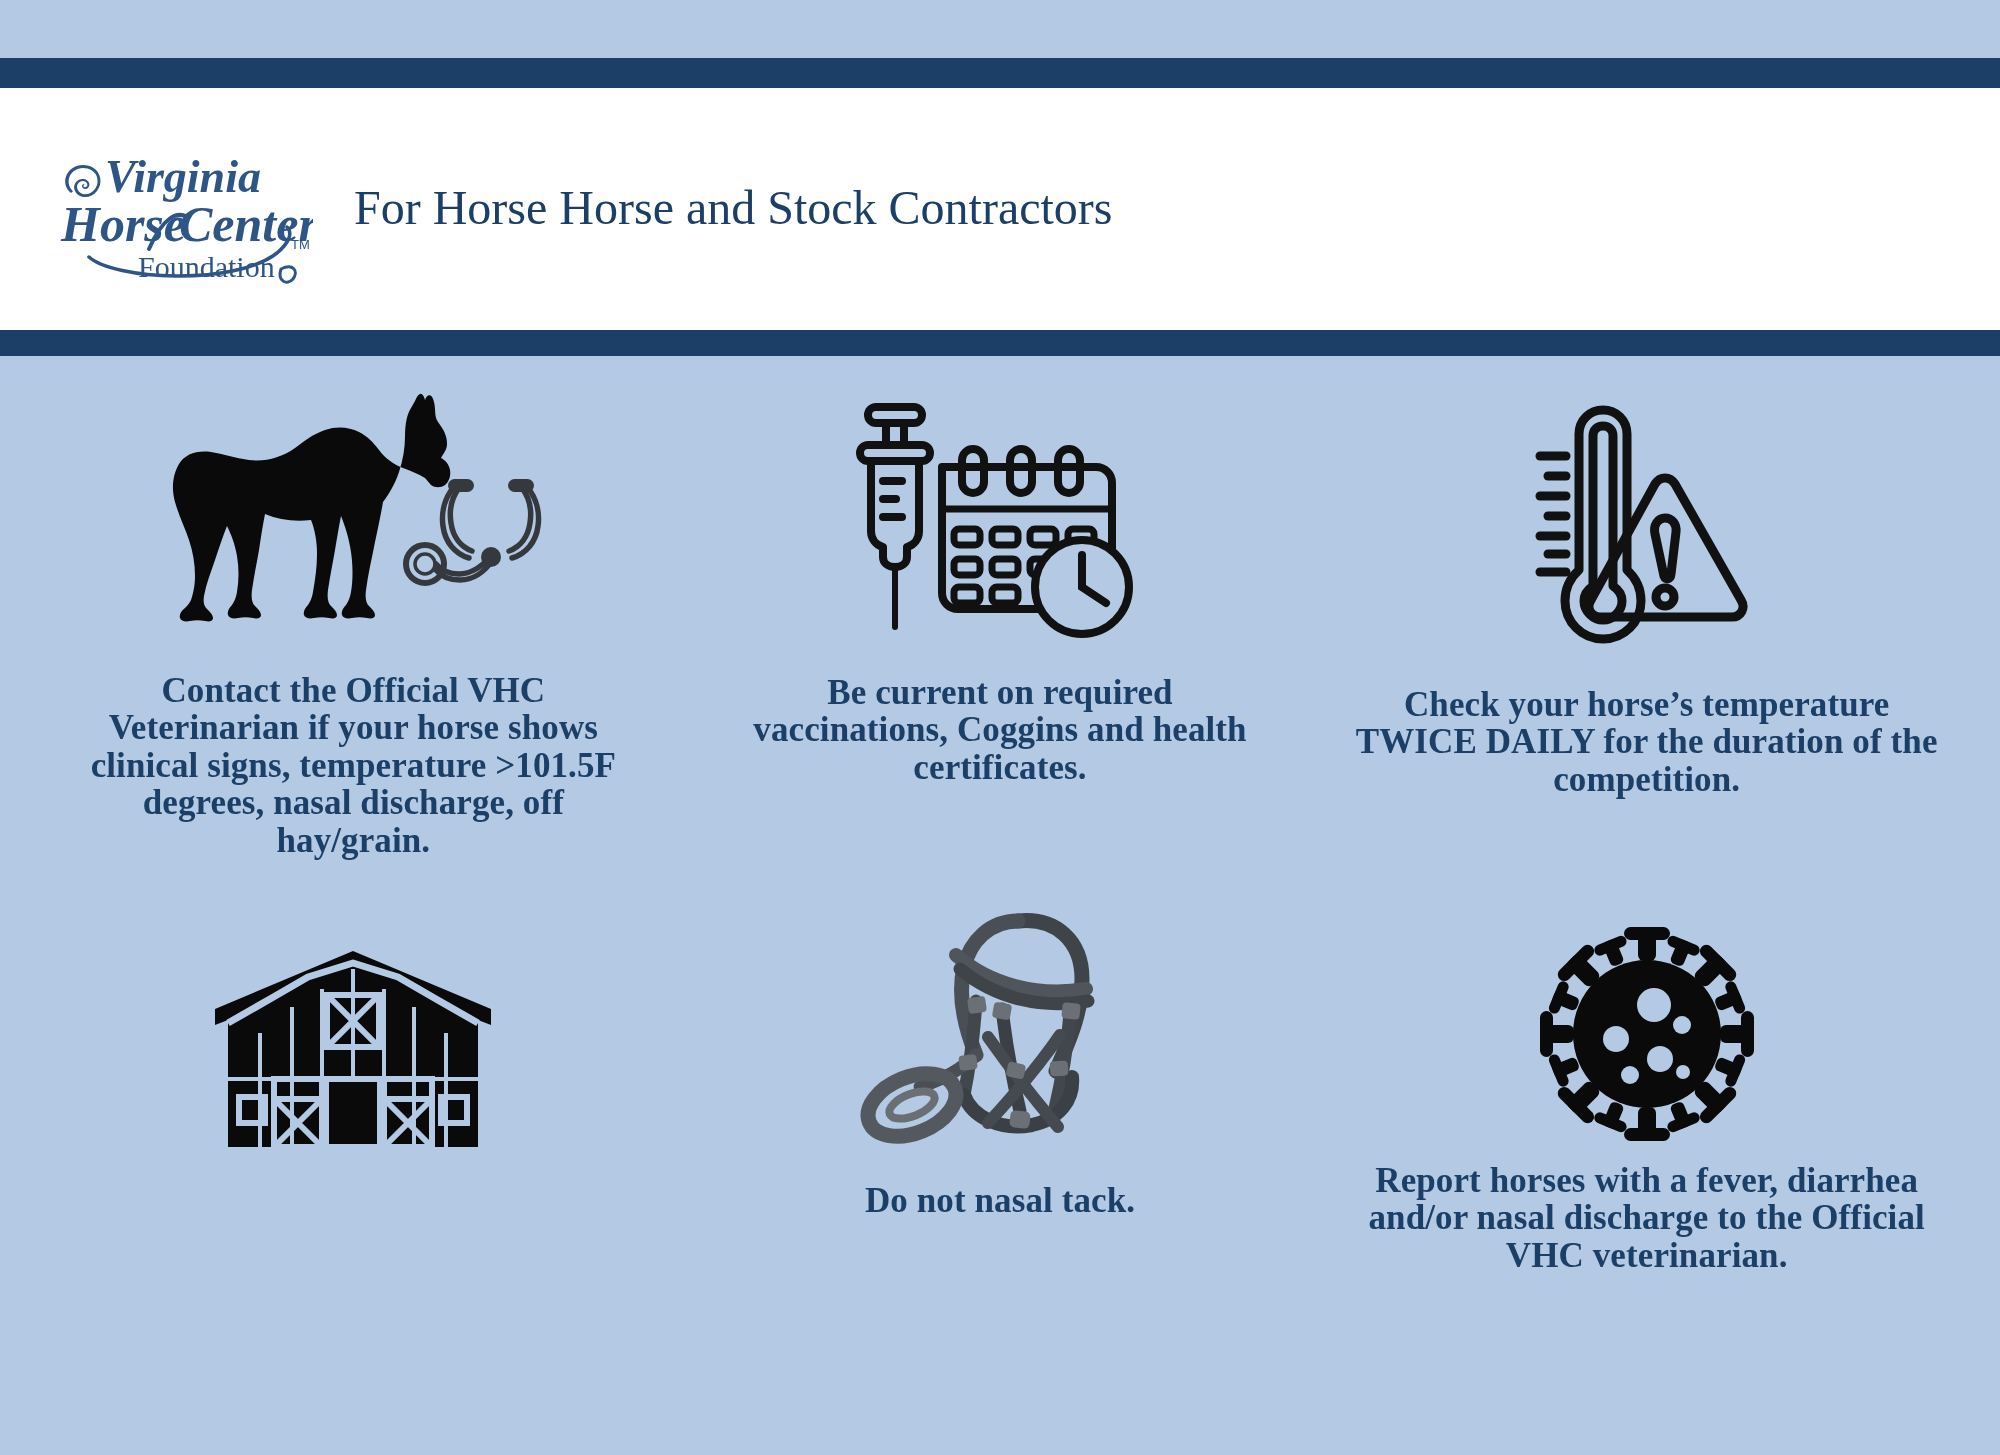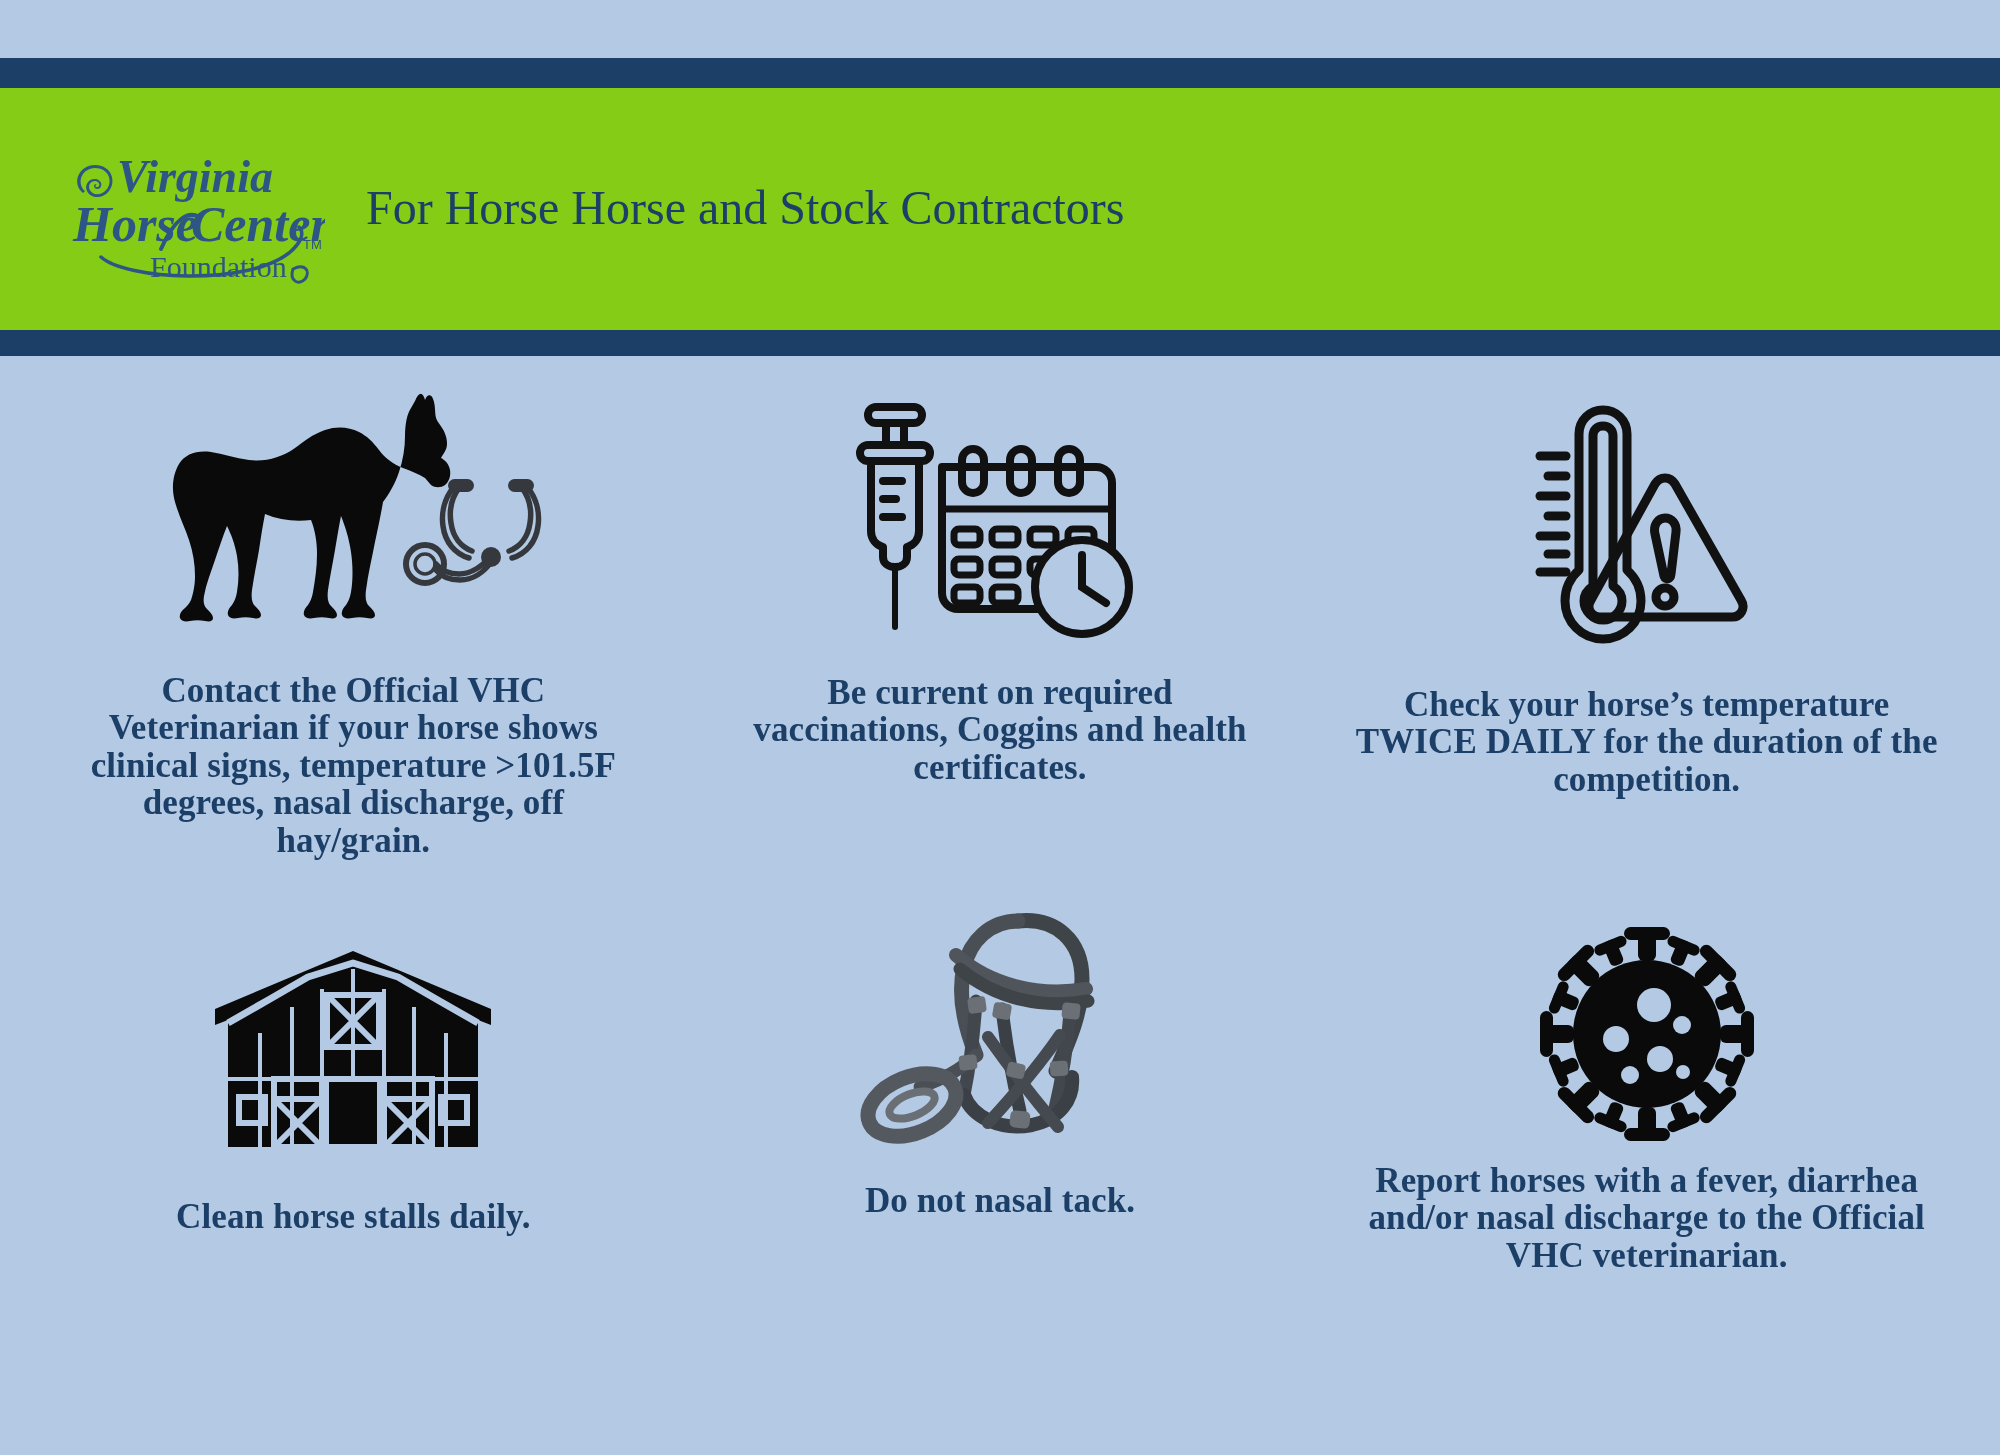--- a/index.html
+++ b/index.html
@@ -31,25 +31,25 @@
   .rule-top {
     height: 30px;
     background: #1c3f68;
   }
   .rule-bottom {
     height: 26px;
     background: #1c3f68;
   }
 
   .header-white {
-    background: #84cc16;
+    background: #ffffff;
     height: 242px;
     display: flex;
     align-items: center;
-    padding-left: 60px;
+    padding-left: 48px;
   }
 
   .logo-wrap {
     width: 270px;
     flex: 0 0 270px;
     display: flex;
     align-items: center;
     justify-content: center;
     padding-top: 6px;
   }
@@ -365,21 +365,20 @@
               <path d="M176 152 L 224 152"></path>
               <path d="M176 152 L 224 200 M 224 152 L 176 200"></path>
             </g>
 
             <g stroke="#b4cae4" stroke-width="6" fill="none">
               <rect x="31" y="150" width="26" height="26"></rect>
               <rect x="233" y="150" width="26" height="26"></rect>
             </g>
           </svg>
         </div>
-        <div class="caption">Clean horse stalls daily.</div>
       </div>
 
       <div class="cell c5">
         <div class="icon-box">
           <svg width="280" height="245" viewBox="0 0 280 245" aria-hidden="true">
             <g fill="none" stroke-linecap="round" stroke-linejoin="round">
 
               <path d="M158 16 C 196 12, 222 36, 222 74 C 222 108, 208 138, 196 166" stroke="#3f4449" stroke-width="15"></path>
               <path d="M158 16 C 130 16, 110 36, 104 62 C 98 88, 104 120, 116 150" stroke="#4a4f55" stroke-width="15"></path>
 

